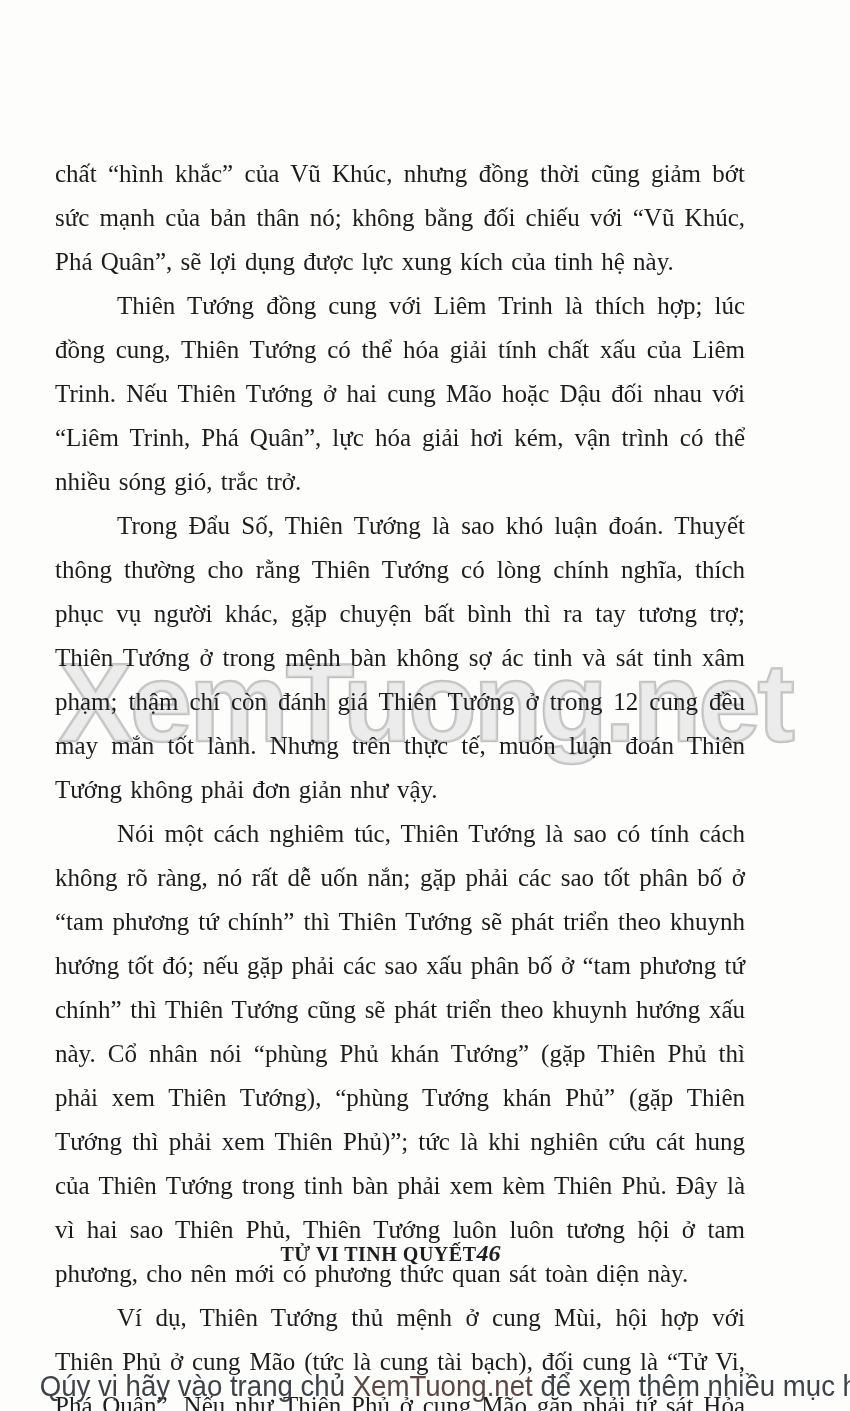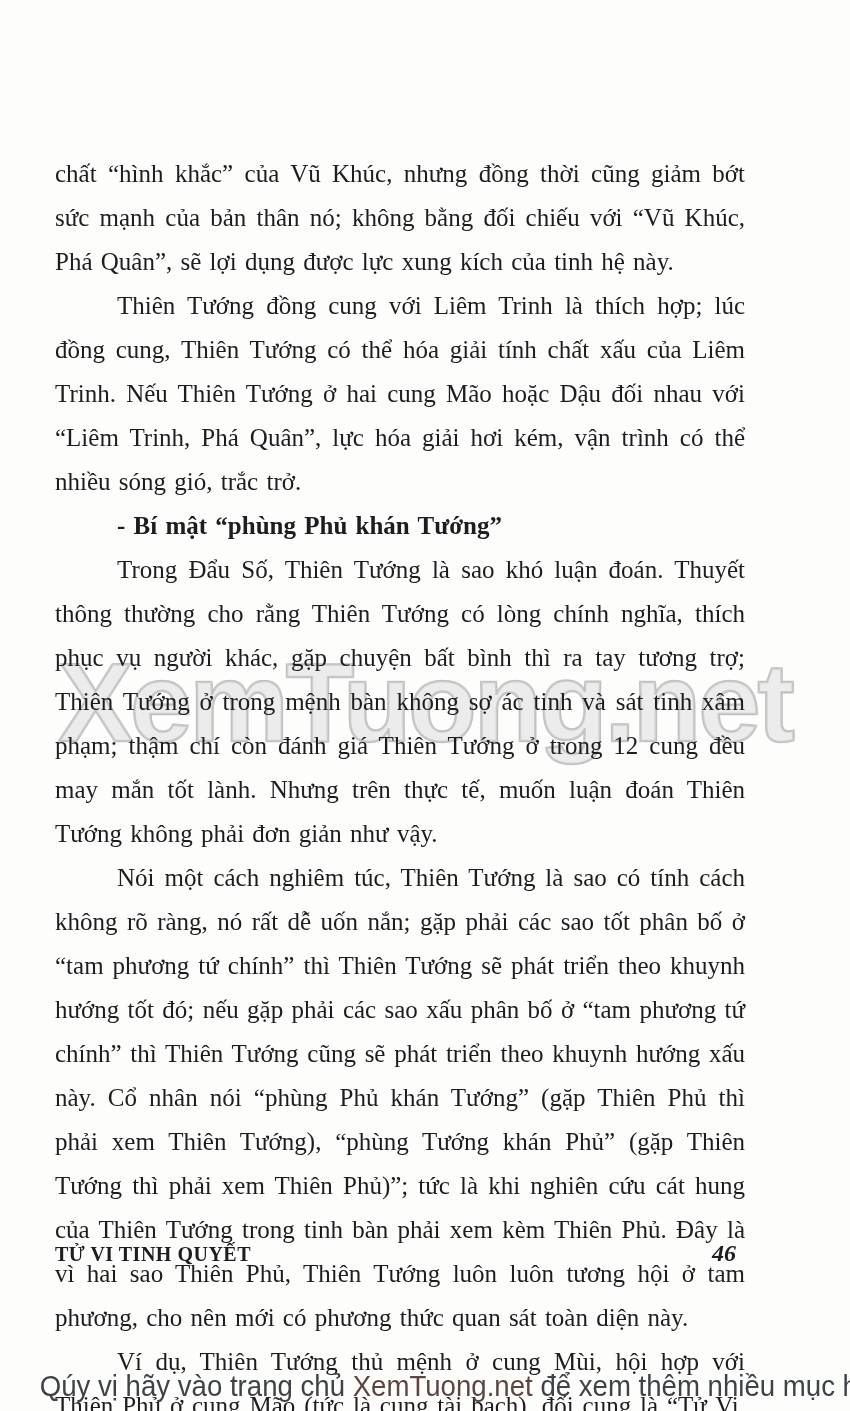--- a/index.html
+++ b/index.html
@@ -59,23 +59,23 @@
     margin: 22px 0 0 0;
     text-indent: 62px;
     font-weight: bold;
   }
   
   .page-footer {
     position: absolute;
     z-index: 1;
     top: 1240px;
     left: 55px;
-    right: 114px;
+    right: 124px;
     display: flex;
-    justify-content: space-between;
+    justify-content: center;
     align-items: baseline;
   }
   .book-title {
     font-family: "Liberation Serif", serif;
     font-weight: bold;
     font-size: 20px;
     letter-spacing: 0.5px;
   }
   .page-number {
     font-family: "Liberation Serif", serif;
@@ -109,21 +109,20 @@
 </head>
 <body>
 
 <div class="page">
 
   <div class="watermark">XemTuong.net</div>
 
   <div class="text-block">
     <p>chất “hình khắc” của Vũ Khúc, nhưng đồng thời cũng giảm bớt sức mạnh của bản thân nó; không bằng đối chiếu với “Vũ Khúc, Phá Quân”, sẽ lợi dụng được lực xung kích của tinh hệ này.</p>
     <p class="indented">Thiên Tướng đồng cung với Liêm Trinh là thích hợp; lúc đồng cung, Thiên Tướng có thể hóa giải tính chất xấu của Liêm Trinh. Nếu Thiên Tướng ở hai cung Mão hoặc Dậu đối nhau với “Liêm Trinh, Phá Quân”, lực hóa giải hơi kém, vận trình có thể nhiều sóng gió, trắc trở.</p>
-    <p class="section-heading">- Bí mật “phùng Phủ khán Tướng”</p>
     <p class="indented">Trong Đẩu Số, Thiên Tướng là sao khó luận đoán. Thuyết thông thường cho rằng Thiên Tướng có lòng chính nghĩa, thích phục vụ người khác, gặp chuyện bất bình thì ra tay tương trợ; Thiên Tướng ở trong mệnh bàn không sợ ác tinh và sát tinh xâm phạm; thậm chí còn đánh giá Thiên Tướng ở trong 12 cung đều may mắn tốt lành. Nhưng trên thực tế, muốn luận đoán Thiên Tướng không phải đơn giản như vậy.</p>
     <p class="indented">Nói một cách nghiêm túc, Thiên Tướng là sao có tính cách không rõ ràng, nó rất dễ uốn nắn; gặp phải các sao tốt phân bố ở “tam phương tứ chính” thì Thiên Tướng sẽ phát triển theo khuynh hướng tốt đó; nếu gặp phải các sao xấu phân bố ở “tam phương tứ chính” thì Thiên Tướng cũng sẽ phát triển theo khuynh hướng xấu này. Cổ nhân nói “phùng Phủ khán Tướng” (gặp Thiên Phủ thì phải xem Thiên Tướng), “phùng Tướng khán Phủ” (gặp Thiên Tướng thì phải xem Thiên Phủ)”; tức là khi nghiên cứu cát hung của Thiên Tướng trong tinh bàn phải xem kèm Thiên Phủ. Đây là vì hai sao Thiên Phủ, Thiên Tướng luôn luôn tương hội ở tam phương, cho nên mới có phương thức quan sát toàn diện này.</p>
     <p class="indented">Ví dụ, Thiên Tướng thủ mệnh ở cung Mùi, hội hợp với Thiên Phủ ở cung Mão (tức là cung tài bạch), đối cung là “Tử Vi, Phá Quân”. Nếu như Thiên Phủ ở cung Mão gặp phải tứ sát Hỏa Tinh, Linh Tinh, Kình Dương, Đà La; hoặc gặp các sao hình, kị, ác; dù các sao ác này chủ yếu chiếu xạ từ cung Dậu sang cung Mão, vốn không có liên quan đến Thiên Tướng của cung Mùi, nhưng do tính chất của Thiên Phủ đã biến thành xấu nên cũng sẽ ảnh hưởng đến Thiên Tướng, biến nó thành xấu, thành người tham lam ti tiện, không có</p>
   </div>
 
   <div class="page-footer">
     <span class="book-title">TỬ VI TINH QUYẾT</span>
     <span class="page-number">46</span>
   </div>
 

